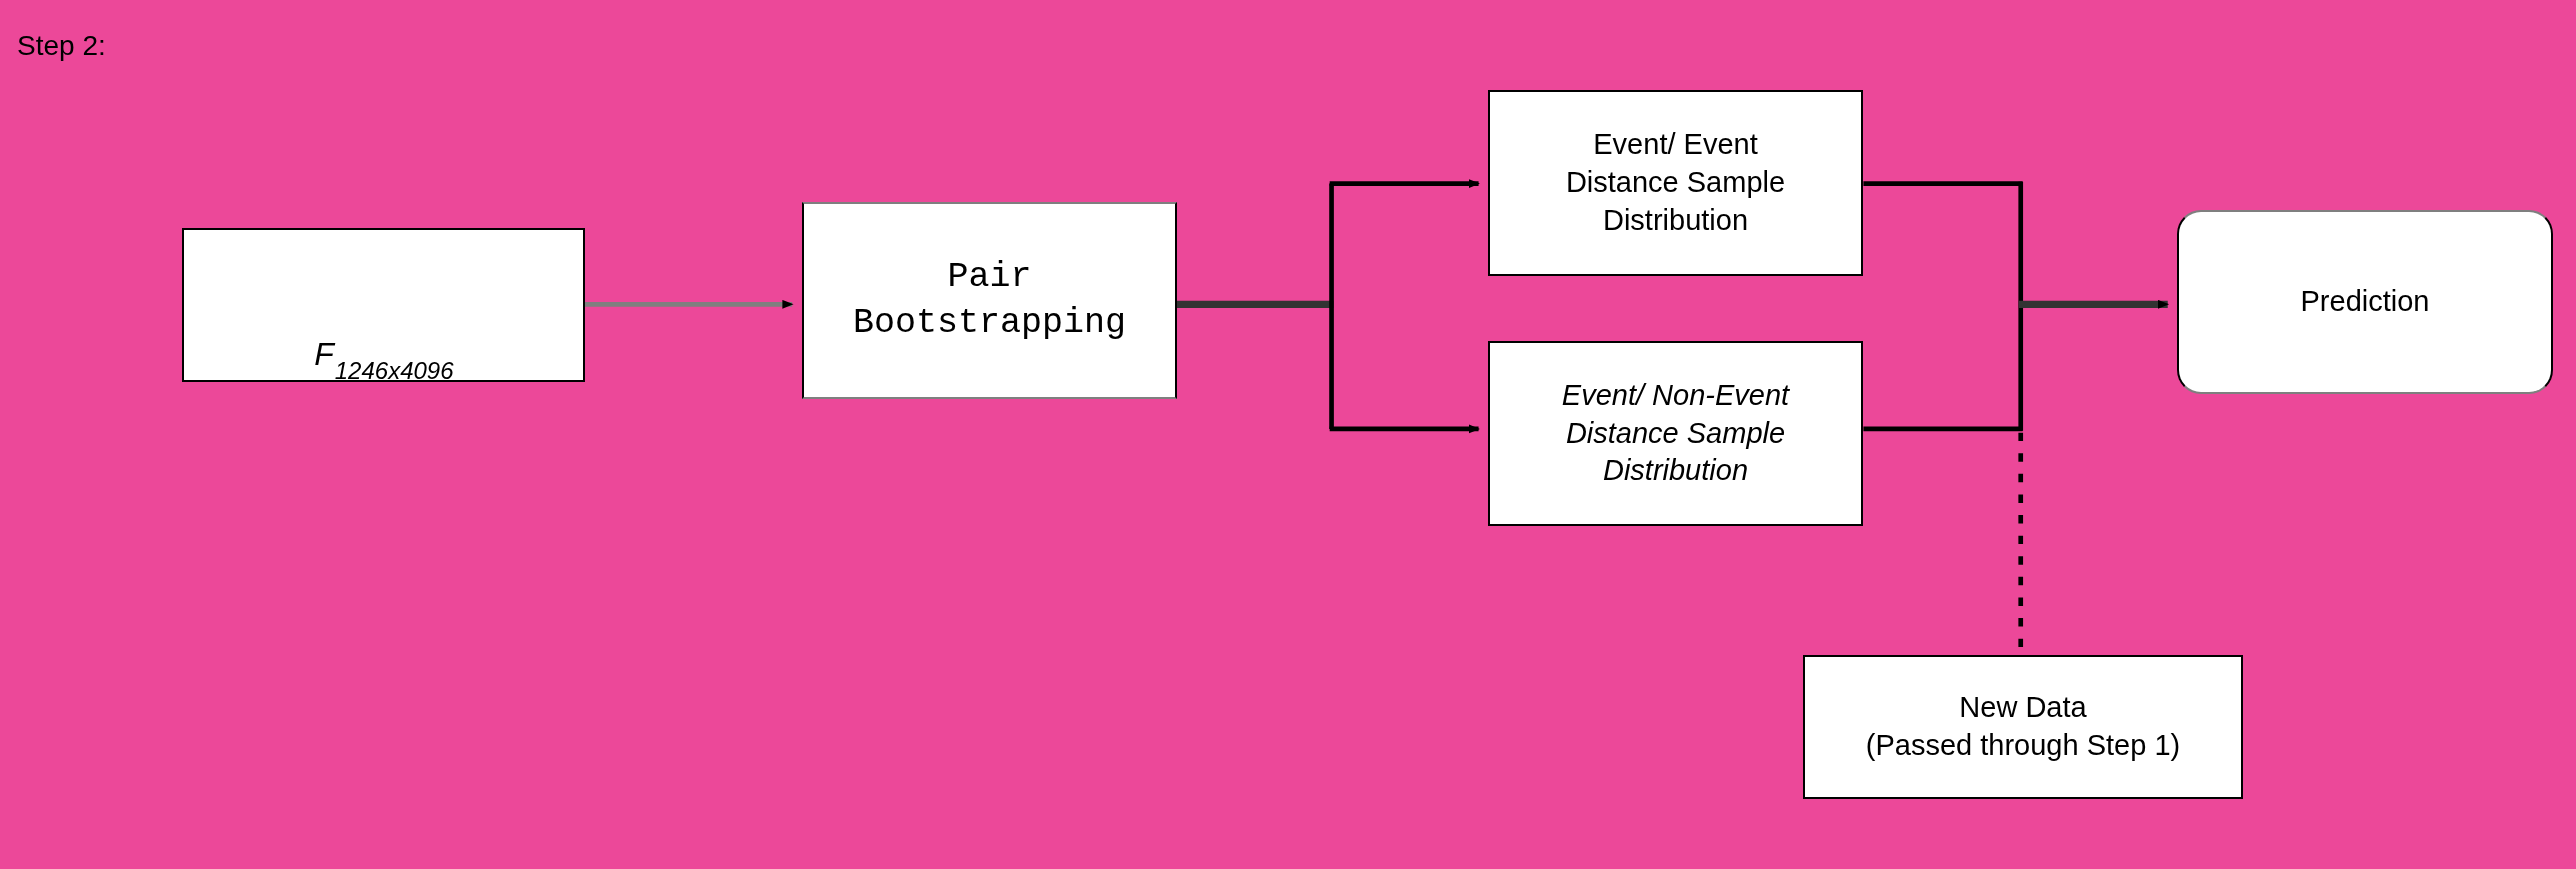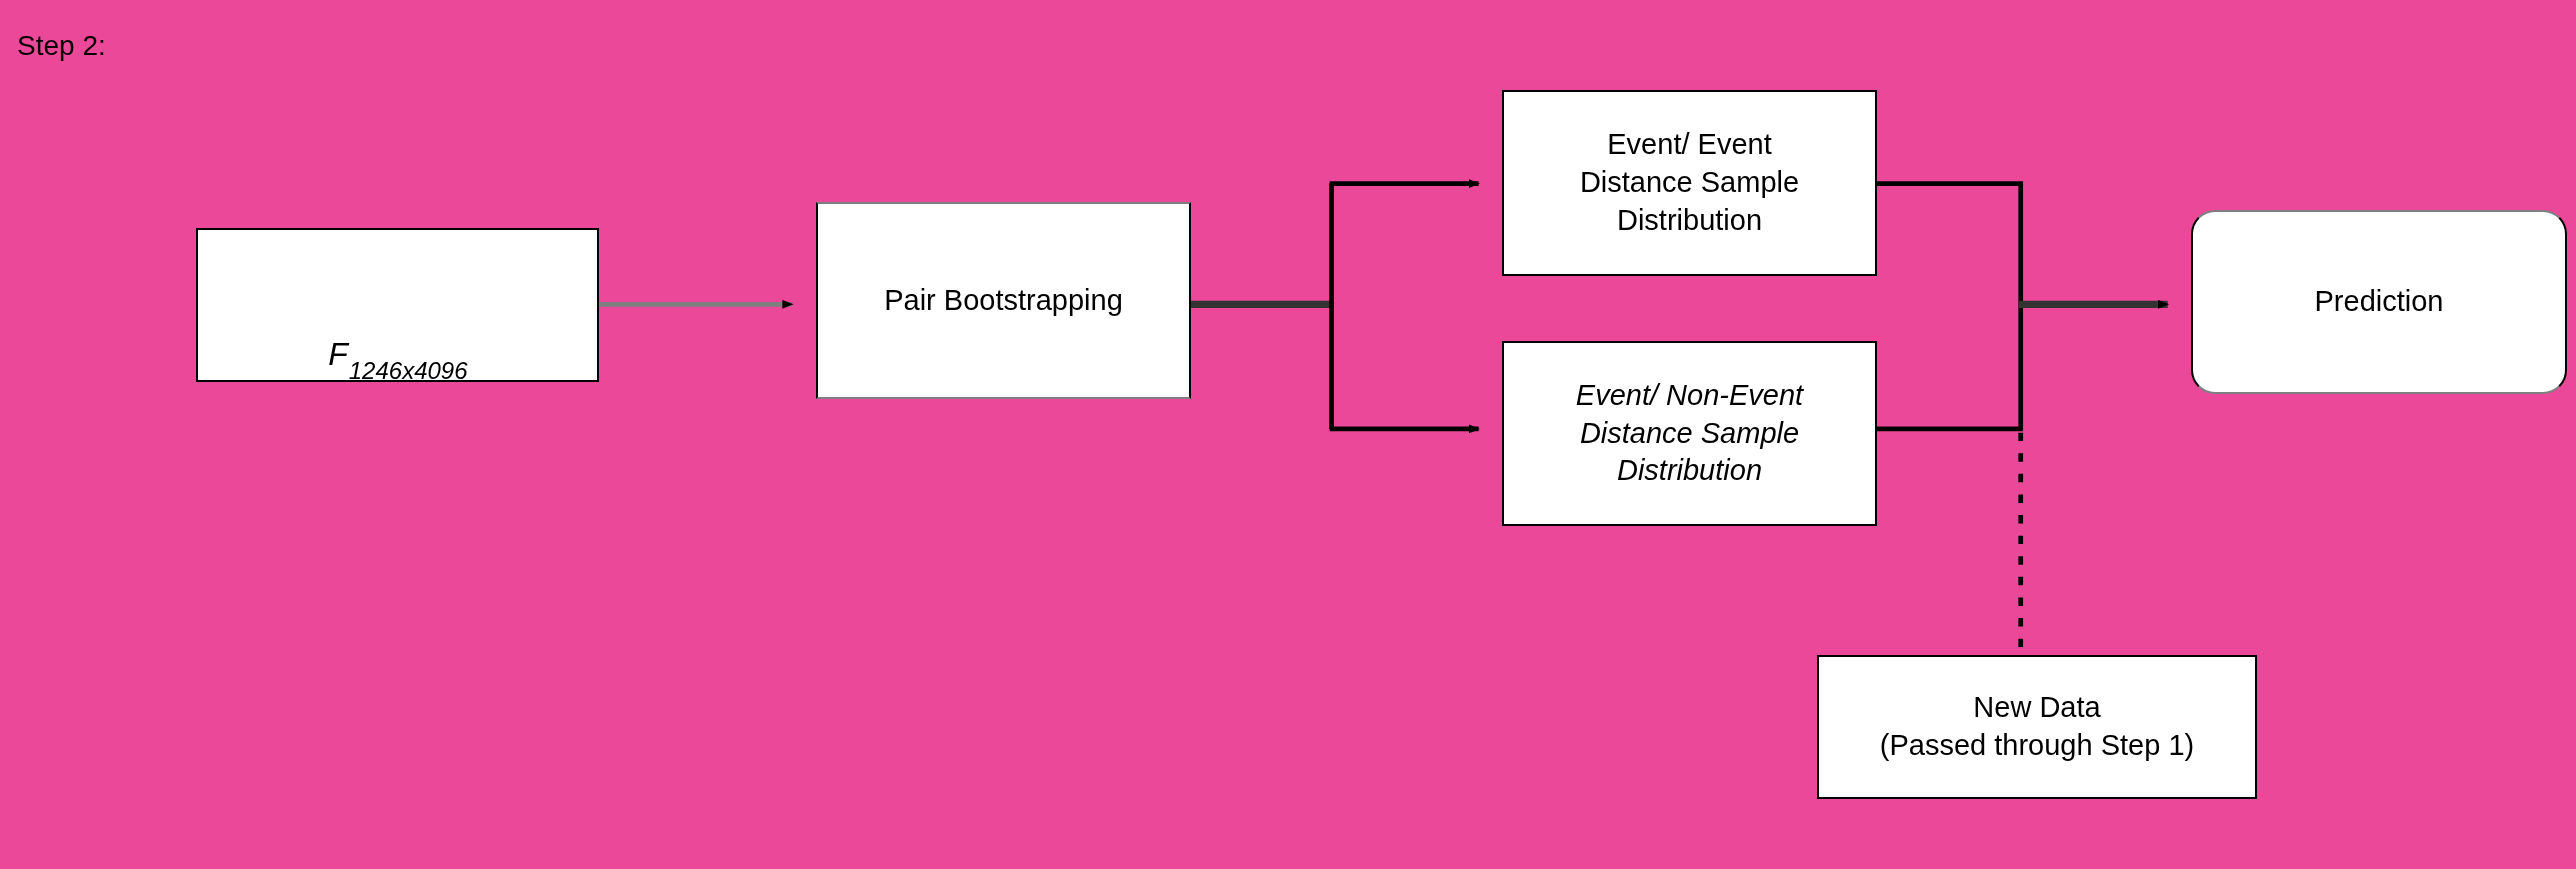--- a/index.html
+++ b/index.html
@@ -28,21 +28,20 @@
     pointer-events: none;
   }
   .node {
     position: absolute;
     box-sizing: border-box;
     background: #ffffff;
     display: flex;
     align-items: center;
     justify-content: center;
     text-align: center;
-    margin-left: 14px;
   }
   .node-label {
     display: block;
     white-space: pre-line;
     color: #000000;
     line-height: 1.30;
   }
   
   #step-caption {
     position: absolute;
@@ -77,21 +76,22 @@
   #node-pair-bootstrapping {
     left: 802px;
     top: 202px;
     width: 375px;
     height: 197px;
     border: 2.8px solid #7f7f7f;
     border-left-color: #000000;
     border-right-color: #000000;
   }
   #node-pair-bootstrapping .node-label {
-    font-size: 29px;
+    font-size: 35px;
+    font-family: Liberation Mono, monospace;
   }
   
   #node-event-event-dist {
     left: 1488px;
     top: 90px;
     width: 375px;
     height: 186px;
     border: 2.8px solid #000000;
   }
   #node-event-nonevent-dist {

